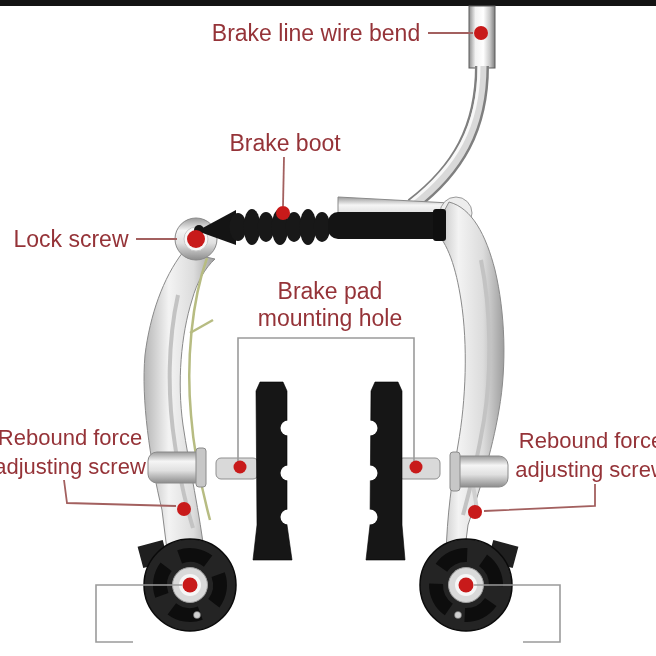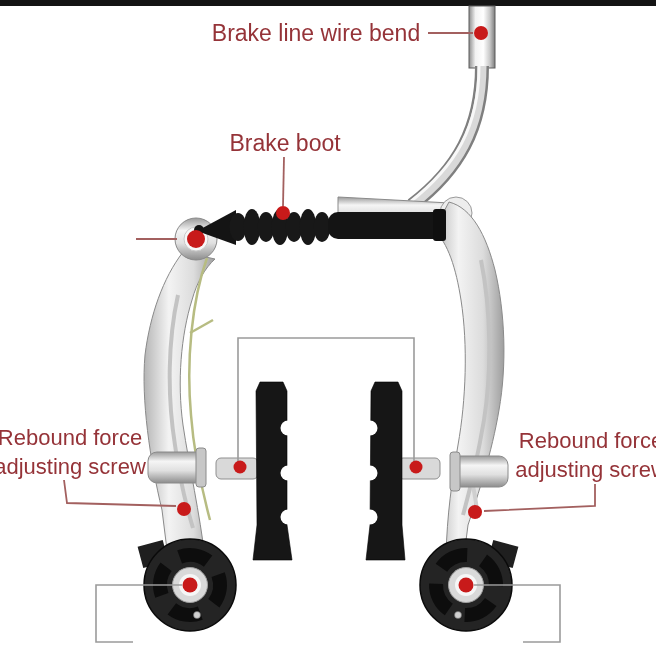--- a/index.html
+++ b/index.html
@@ -152,21 +152,26 @@
     <circle class="dot" cx="184" cy="509" r="7"></circle>
     <circle class="dot" cx="475" cy="512" r="7"></circle>
     <circle class="dot" cx="190" cy="585" r="7.5"></circle>
     <circle class="dot" cx="466" cy="585" r="7.5"></circle>
   </svg>
 
   <div class="label lbl-23" style="left:206px;top:20px;width:220px;">Brake line wire bend</div>
 
   <div class="label lbl-23" style="left:225px;top:130px;width:120px;">Brake boot</div>
 
+  <div class="label lbl-23" style="left:8px;top:226px;width:126px;">Lock screw</div>
 
+  <div class="label lbl-23" style="left:230px;top:278px;width:200px;line-height:27px;">
+    <div>Brake pad</div>
+    <div>mounting hole</div>
+  </div>
 
   <div class="label lbl-22" style="left:-10px;top:423px;width:160px;line-height:29px;">
     <div>Rebound force</div>
     <div>adjusting screw</div>
   </div>
 
   <div class="label lbl-22" style="left:506px;top:426px;width:170px;line-height:29px;">
     <div>Rebound force</div>
     <div>adjusting screw</div>
   </div>

